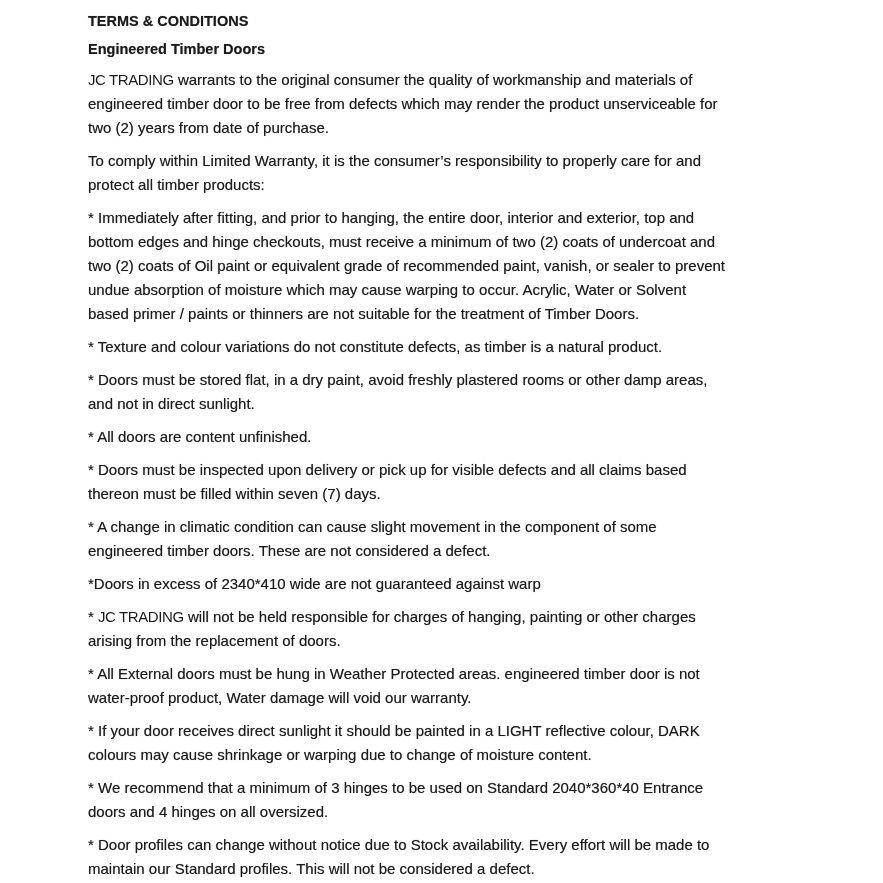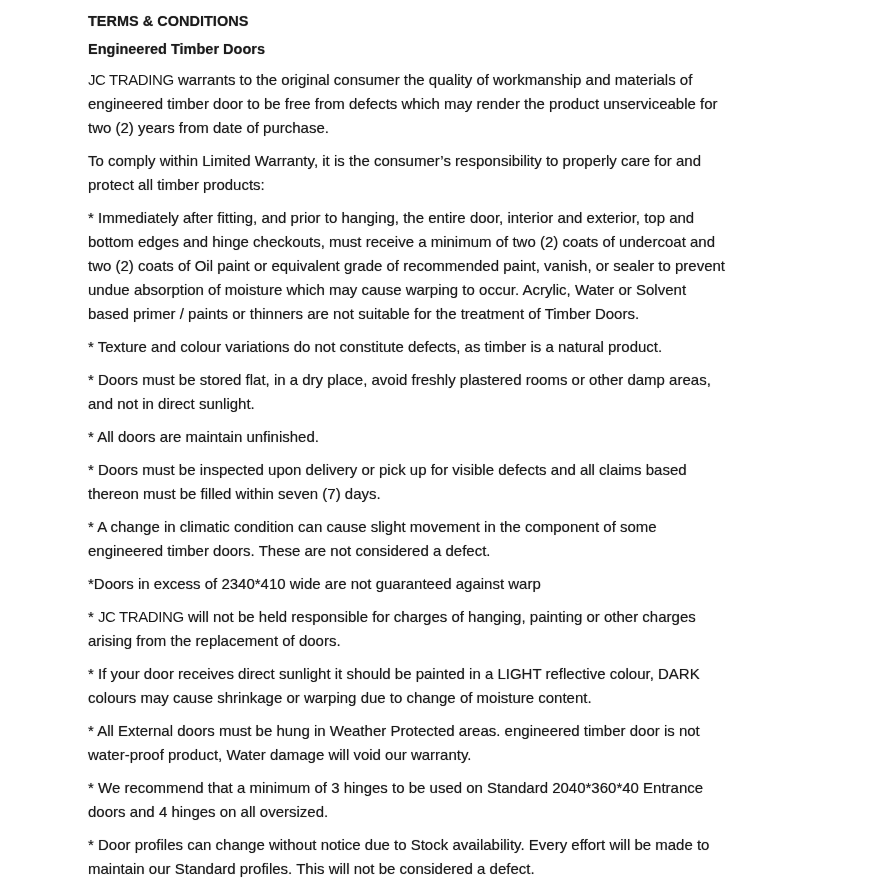--- a/index.html
+++ b/index.html
@@ -59,43 +59,43 @@
 protect all timber products:</p>
 
   <p class="doc-para">* Immediately after fitting, and prior to hanging, the entire door, interior and exterior, top and
 bottom edges and hinge checkouts, must receive a minimum of two (2) coats of undercoat and
 two (2) coats of Oil paint or equivalent grade of recommended paint, vanish, or sealer to prevent
 undue absorption of moisture which may cause warping to occur. Acrylic, Water or Solvent
 based primer / paints or thinners are not suitable for the treatment of Timber Doors.</p>
 
   <p class="doc-para">* Texture and colour variations do not constitute defects, as timber is a natural product.</p>
 
-  <p class="doc-para">* Doors must be stored flat, in a dry place, avoid freshly plastered rooms or other damp areas,
+  <p class="doc-para">* Doors must be stored flat, in a dry paint, avoid freshly plastered rooms or other damp areas,
 and not in direct sunlight.</p>
 
-  <p class="doc-para">* All doors are maintain unfinished.</p>
+  <p class="doc-para">* All doors are content unfinished.</p>
 
 
   <p class="doc-para">* Doors must be inspected upon delivery or pick up for visible defects and all claims based
 thereon must be filled within seven (7) days.</p>
 
   <p class="doc-para">* A change in climatic condition can cause slight movement in the component of some
 engineered timber doors. These are not considered a defect.</p>
 
 
   <p class="doc-para">*Doors in excess of 2340*410 wide are not guaranteed against warp</p>
 
   <p class="doc-para"><span>* </span><span class="brand">JC TRADING</span><span> will not be held responsible for charges of hanging, painting or other charges
 arising from the replacement of doors.</span></p>
 
+  <p class="doc-para">* All External doors must be hung in Weather Protected areas. engineered timber door is not
+water-proof product, Water damage will void our warranty.</p>
+
   <p class="doc-para">* If your door receives direct sunlight it should be painted in a LIGHT reflective colour, DARK
 colours may cause shrinkage or warping due to change of moisture content.</p>
-
-  <p class="doc-para">* All External doors must be hung in Weather Protected areas. engineered timber door is not
-water-proof product, Water damage will void our warranty.</p>
 
   <p class="doc-para">* We recommend that a minimum of 3 hinges to be used on Standard 2040*360*40 Entrance
 doors and 4 hinges on all oversized.</p>
 
   <p class="doc-para">* Door profiles can change without notice due to Stock availability. Every effort will be made to
 maintain our Standard profiles. This will not be considered a defect.</p>
 
   <h2 class="doc-heading trimming-heading">Maximum Allowable Trimming of Doors</h2>
 
 

